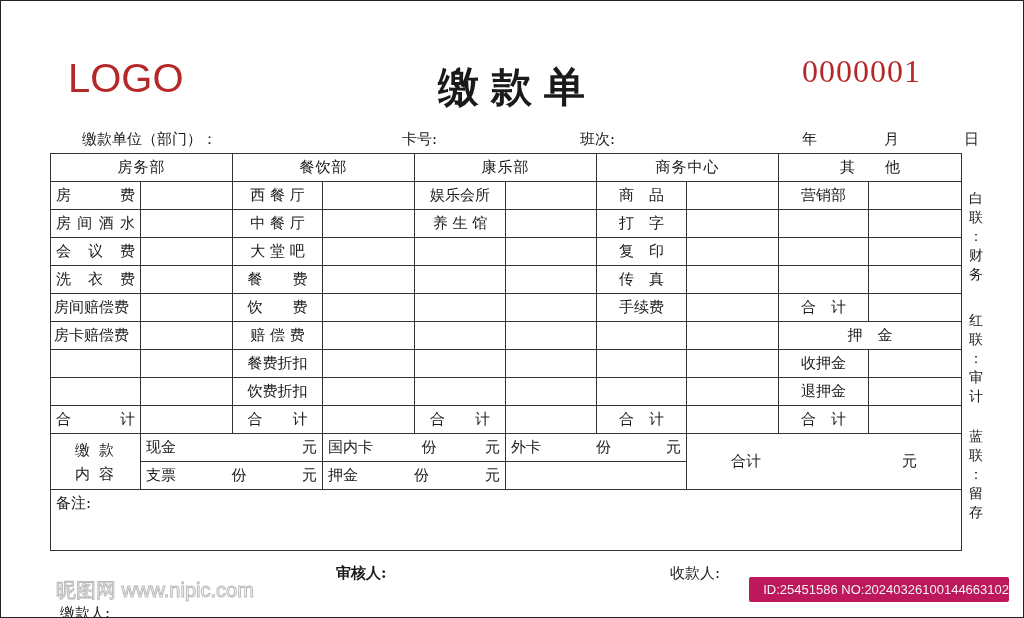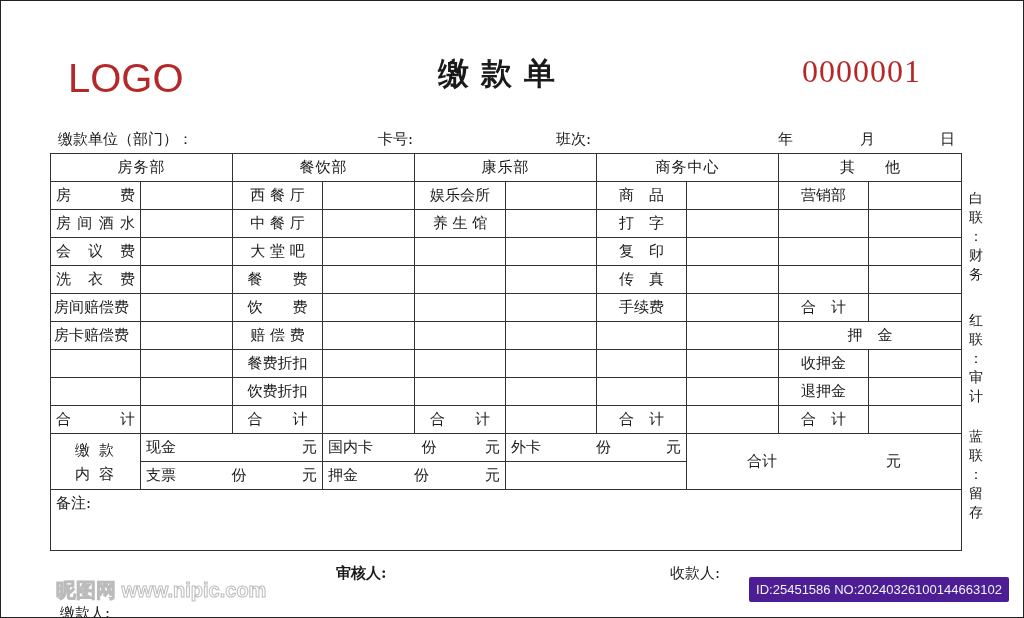--- a/index.html
+++ b/index.html
@@ -3,38 +3,38 @@
 <meta charset="utf-8">
 <style>
   html, body { margin:0; padding:0; }
   body {
     width:1024px; height:618px; position:relative; overflow:hidden;
     background:#fff; font-family:"DejaVu Serif","Liberation Serif",serif; color:#1a1a1a;
   }
   .frame { position:absolute; left:0; top:0; width:1022px; height:616px; border:1px solid #222; }
   .abs { position:absolute; }
   .logo { left:68px; top:56px; font-family:"Liberation Sans","DejaVu Sans",sans-serif; font-size:40px; color:#b5282a; letter-spacing:0px; }
-  .title { left:438px; top:53px; font-size:31px; font-weight:bold; letter-spacing:12px; font-family:Liberation Mono, monospace; }
+  .title { left:438px; top:60px; font-size:41px; font-weight:bold; letter-spacing:12px; font-family:Liberation Mono, monospace; }
   .serial { left:802px; top:53px; font-family:Liberation Serif, serif; font-size:32px; color:#b5282a; letter-spacing:1px; }
-  .meta { top:130px; font-size:15px; }
+  .meta { top:130px; font-size:15px;margin-left:24px; }
   table.grid { position:absolute; left:50px; top:153px; border-collapse:collapse; table-layout:fixed; width:911px; }
   table.grid td { border:1.5px solid #333; height:27px; padding:0 5px; font-size:15px; white-space:nowrap; overflow:hidden; }
   td.hdr { text-align:center; letter-spacing:1px;margin-left:8px; }
   td.lbl { text-align:justify; text-align-last:justify; }
   td.lbl-c { text-align:center;margin-top:28px; }
   td.span-c { text-align:center; }
   .pay td { height:27px; }
   .split { display:flex; justify-content:space-between; align-items:center; }
   .remark { height:56px !important; vertical-align:top; padding-top:4px !important; }
   .side { left:968px; font-size:14px; width:16px; line-height:19px; text-align:center; }
   .footer { top:564px; font-size:15px; }
-  .wm { left:56px; top:577px; font-family:"Liberation Sans",sans-serif; font-size:20px; font-weight:bold; color:#fff;
+  .wm { left:56px; top:577px; font-family:"Liberation Sans",sans-serif; font-size:20px; font-weight:normal; color:#fff;
         -webkit-text-stroke:1px #bbb; letter-spacing:0px; }
-  .idbadge { left:749px; top:577px; width:260px; height:25px; background:#4c1d95; color:#f2f2f2; border-radius:2px;
-             font-family:"Liberation Sans","DejaVu Sans",sans-serif; font-size:13px; line-height:25px; text-align:center; }
+  .idbadge { left:749px; top:577px; width:260px; height:25px; background:#be185d; color:#f2f2f2; border-radius:2px;
+             font-family:"Liberation Sans","DejaVu Sans",sans-serif; font-size:13px; line-height:25px; text-align:right; }
 </style>
 </head>
 <body>
 
 <div class="frame"></div>
 
 <div class="abs logo">LOGO</div>
 <div class="abs title">缴款单</div>
 <div class="abs serial">0000001</div>
 
@@ -201,21 +201,21 @@
             <span>元</span>
           </div>
     </td>
     <td colspan="2">
       <div class="split">
             <span>外卡</span>
             <span>份</span>
             <span>元</span>
           </div>
     </td>
-    <td colspan="3" rowspan="2" style="padding:0 60px;">
+    <td colspan="3" rowspan="2" style="padding:0 44px;">
       <div class="split">
             <span>合计</span>
             <span>元</span>
           </div>
     </td>
   </tr>
   <tr class="pay">
     <td colspan="2">
       <div class="split">
             <span>支票</span>

